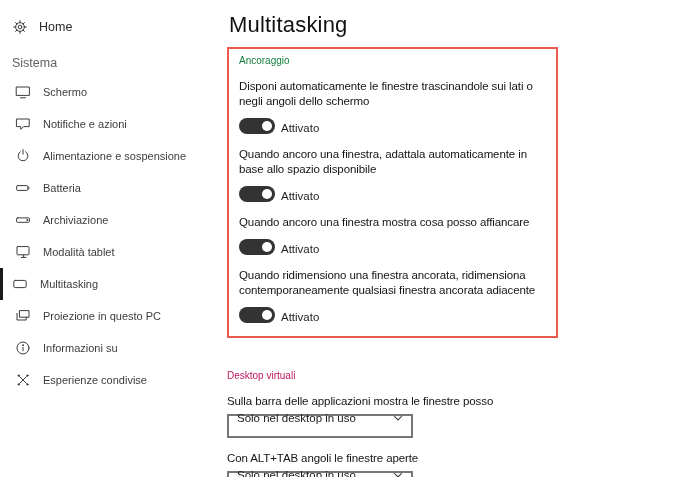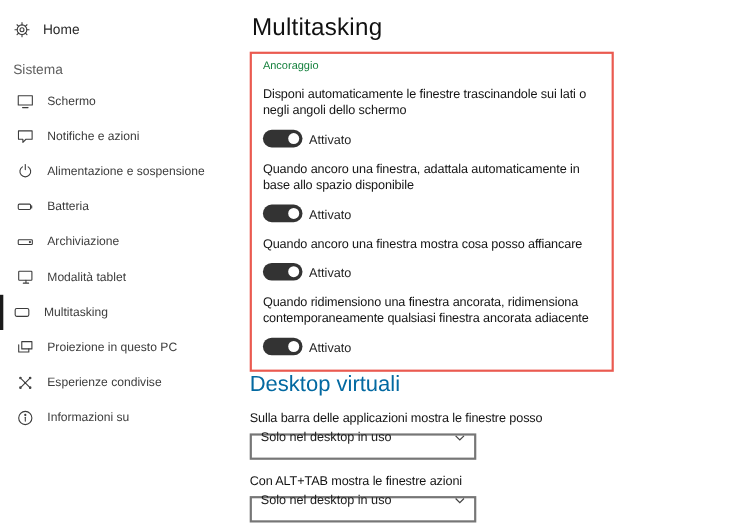--- a/index.html
+++ b/index.html
@@ -53,25 +53,25 @@
     position:relative; width:36px; height:16px; border-radius:8px;
     background:#999; cursor:pointer; flex:0 0 36px;
   }
   .toggle.on { background:var(--accent); }
   .toggle .knob {
     position:absolute; top:3px; width:10px; height:10px; border-radius:50%; background:#fff;
   }
   .toggle.on .knob { right:3px; }
   .toggle-label { font-size:11.5px; color:#1f1f1f; }
 
-  .vd-heading { margin-top:0; font-size:20px; font-weight:400; color:#0369a1; }
+  .vd-heading { margin-top:32px; font-size:10px; font-weight:400; color:#be185d; }
   .dd-group { margin-top:14px; }
   .dd-label { font-size:11.5px; letter-spacing:-0.1px; color:#141414; }
   .dropdown {
-    margin-top:7px; width:206px; height:24px; border:2px solid #767676;
+    margin-top:7px; width:186px; height:24px; border:2px solid #767676;
     display:flex; align-items:center; justify-content:space-between;
     padding:0 7px 16px 8px; background:#fff; cursor:default;
   }
   .dropdown .dd-value { font-size:11.5px; color:#1a1a1a; white-space:nowrap; }
   .dropdown .icon { width:12px; height:12px; flex:0 0 12px; color:#444; }
   .dropdown .icon svg { width:12px; height:12px; }
 </style>
 </head>
 <body>
 
@@ -165,39 +165,39 @@
             <rect x="4.8" y="2.6" width="9.2" height="6.6"></rect>
             <path d="M2 5.4v6.6h9.2V9.2"></path>
           </svg>
         </span>
     <span class="nav-label">Proiezione in questo PC</span>
   </div>
 
   <div class="nav-item">
     <span class="icon nav-icon">
           <svg viewBox="0 0 16 16" fill="none" stroke="currentColor" stroke-width="1" stroke-linecap="round" stroke-linejoin="round">
+            <circle cx="8" cy="8" r="6"></circle>
+            <path d="M8 7.4v3.4"></path>
+            <circle cx="8" cy="5.2" r="0.5" fill="currentColor"></circle>
+          </svg>
+        </span>
+    <span class="nav-label">Informazioni su</span>
+  </div>
+
+  <div class="nav-item">
+    <span class="icon nav-icon">
+          <svg viewBox="0 0 16 16" fill="none" stroke="currentColor" stroke-width="1" stroke-linecap="round" stroke-linejoin="round">
             <path d="M4.6 4.6l6.8 6.8M11.4 4.6l-6.8 6.8"></path>
             <circle cx="3.6" cy="3.6" r="0.7"></circle>
             <circle cx="12.4" cy="3.6" r="0.7"></circle>
             <circle cx="3.6" cy="12.4" r="0.7"></circle>
             <circle cx="12.4" cy="12.4" r="0.7"></circle>
           </svg>
         </span>
     <span class="nav-label">Esperienze condivise</span>
-  </div>
-
-  <div class="nav-item">
-    <span class="icon nav-icon">
-          <svg viewBox="0 0 16 16" fill="none" stroke="currentColor" stroke-width="1" stroke-linecap="round" stroke-linejoin="round">
-            <circle cx="8" cy="8" r="6"></circle>
-            <path d="M8 7.4v3.4"></path>
-            <circle cx="8" cy="5.2" r="0.5" fill="currentColor"></circle>
-          </svg>
-        </span>
-    <span class="nav-label">Informazioni su</span>
   </div>
 </div>
 </div>
 
 <div class="main">
   <h1 class="page-title">Multitasking</h1>
 
   <div class="snap-box">
     <div class="group-heading">Ancoraggio</div>
     <div>
@@ -251,21 +251,21 @@
       <span class="dd-value">Solo nel desktop in uso</span>
       <span class="icon">
             <svg viewBox="0 0 12 12" fill="none" stroke="currentColor" stroke-width="1.1">
               <path d="M2.2 4.2L6 8l3.8-3.8"></path>
             </svg>
           </span>
     </div>
   </div>
 
   <div class="dd-group">
-    <div class="dd-label">Con ALT+TAB mostra le finestre azioni</div>
+    <div class="dd-label">Con ALT+TAB angoli le finestre aperte</div>
     <div class="dropdown">
       <span class="dd-value">Solo nel desktop in uso</span>
       <span class="icon">
             <svg viewBox="0 0 12 12" fill="none" stroke="currentColor" stroke-width="1.1">
               <path d="M2.2 4.2L6 8l3.8-3.8"></path>
             </svg>
           </span>
     </div>
   </div>
 </div>

